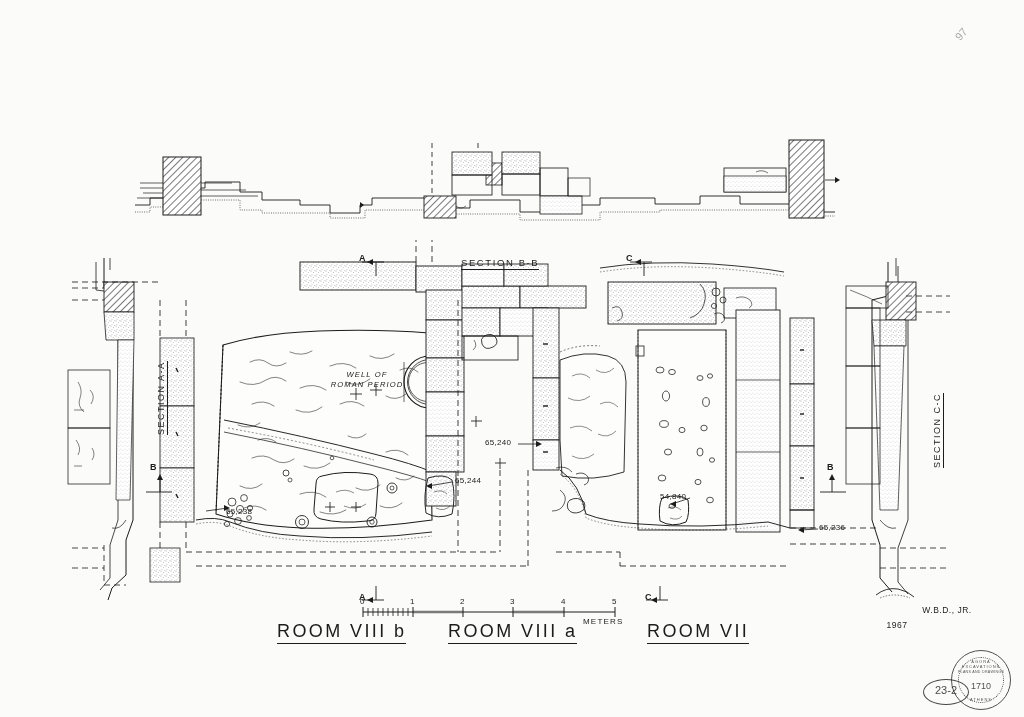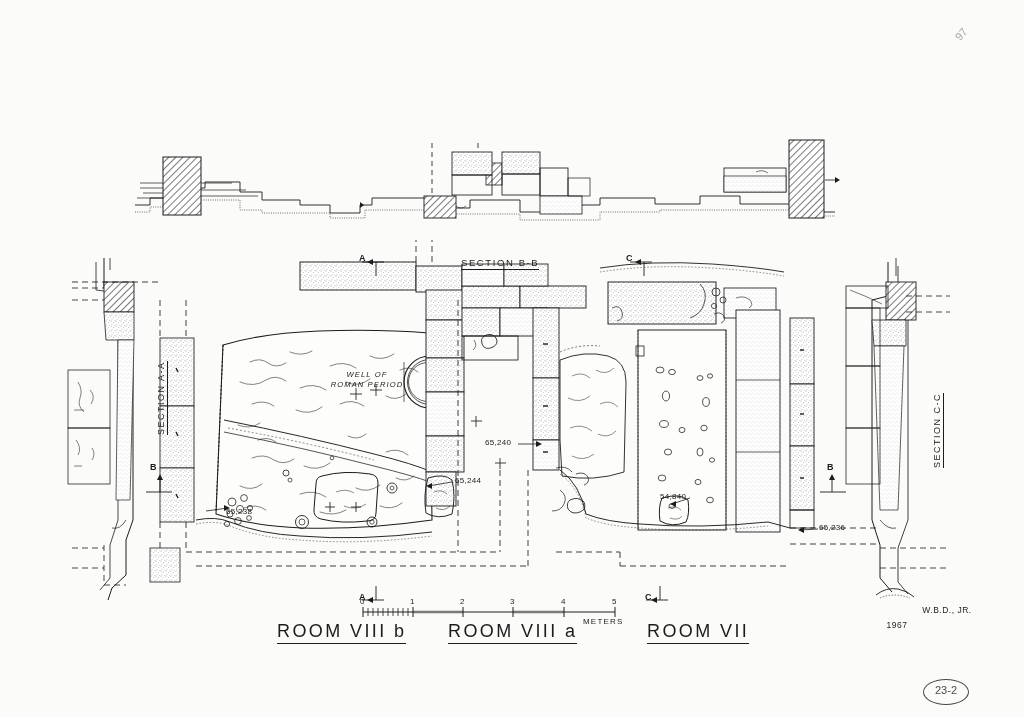--- a/index.html
+++ b/index.html
@@ -486,20 +486,27 @@
 <div class="lbl num" style="left:612px;top:597px;">5</div>
 <div class="lbl meters" style="left:583px;top:617px;">METERS</div>
 
 <div class="lbl room" style="left:277px;top:621px;">ROOM VIII b</div>
 <div class="lbl room" style="left:448px;top:621px;">ROOM VIII a</div>
 <div class="lbl room" style="left:647px;top:621px;">ROOM VII</div>
 
 <div class="lbl sig" style="left:912px;top:605px;width:70px;">W.B.D., JR.</div>
 <div class="lbl sig" style="left:862px;top:620px;width:70px;">1967</div>
 
+<div class="stamp">
+  <i></i>
+  <div class="rim" style="top:8px;">AGORA EXCAVATIONS</div>
+  <div class="sa">PLANS AND DRAWINGS</div>
+  <div class="sn">1710</div>
+  <div class="rim" style="top:46px;">ATHENS</div>
+</div>
 
 <div class="oval">
   <span>23-2</span>
 </div>
 
 <div class="scribble">97</div>
 
 </div>
 
 </body></html>

